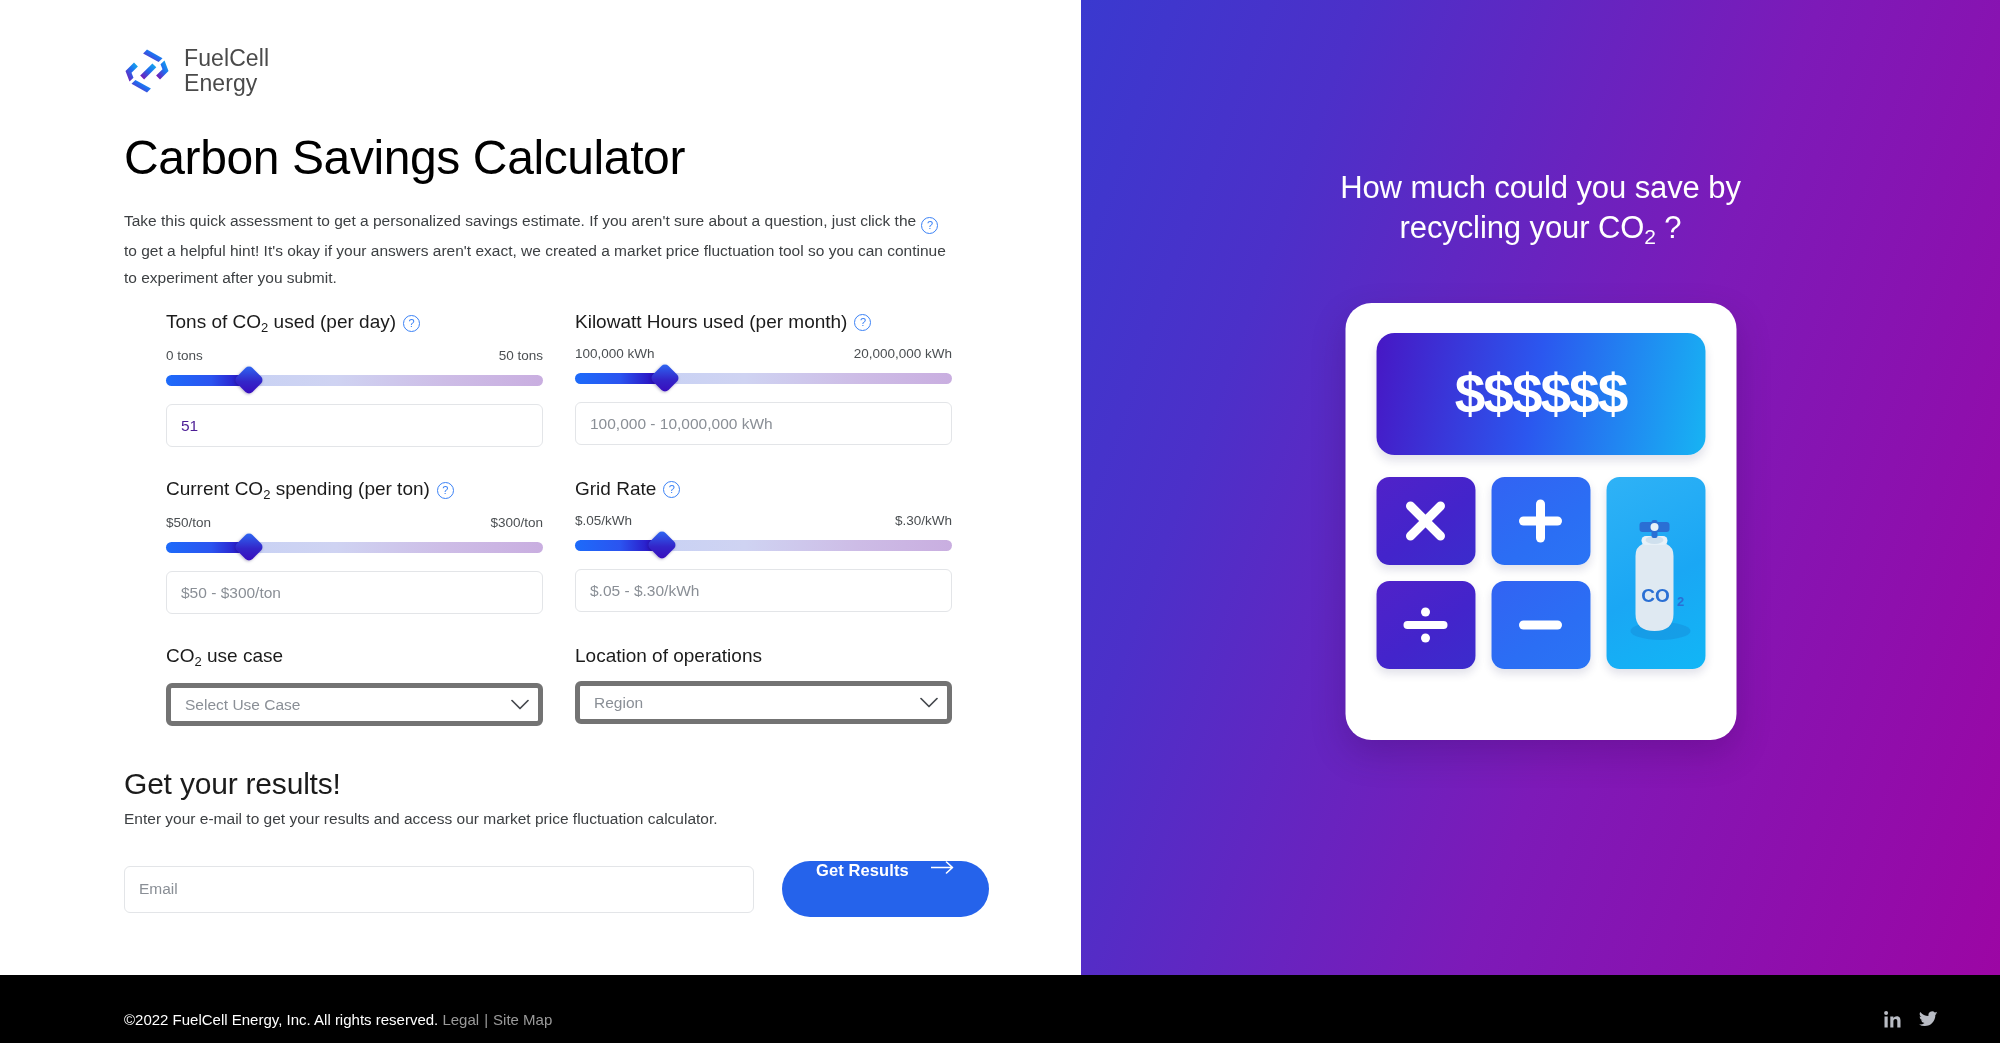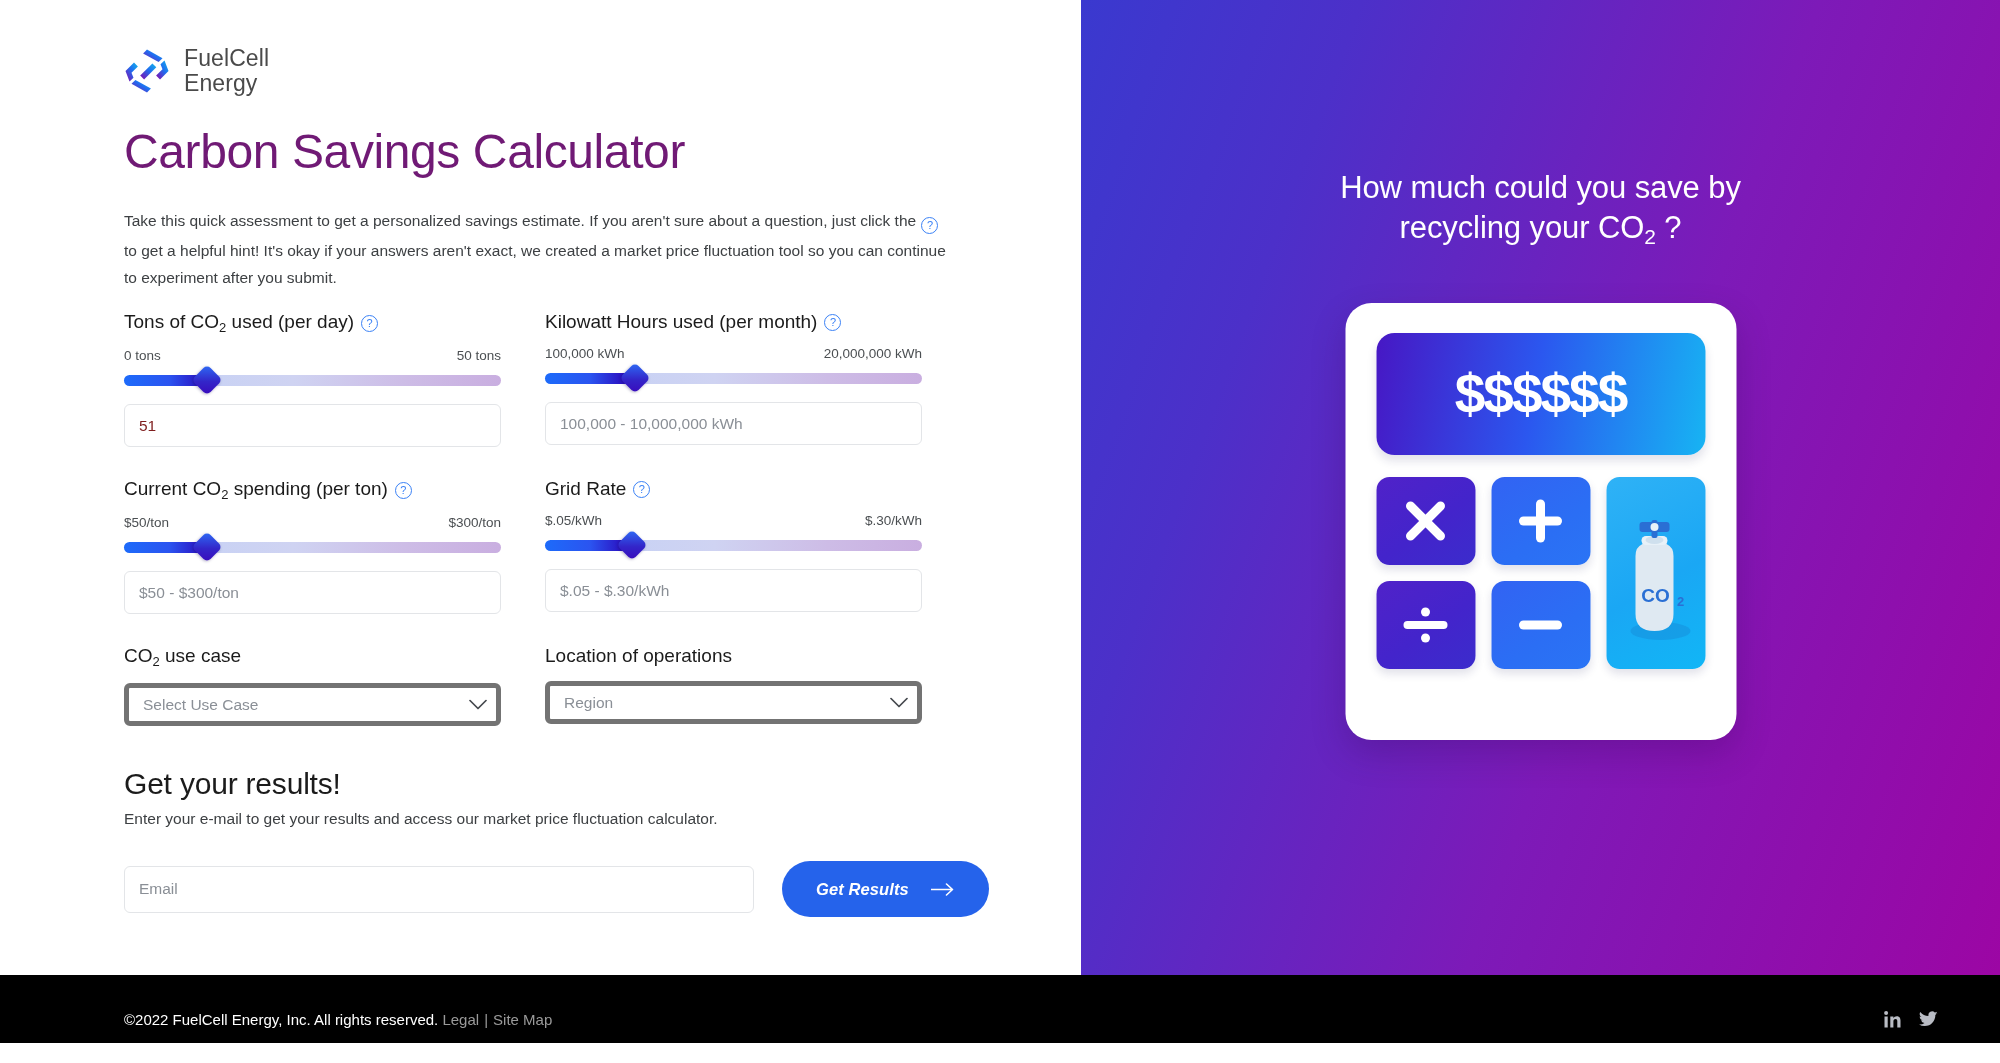--- a/index.html
+++ b/index.html
@@ -42,25 +42,25 @@
     font-size: 23px;
     line-height: 25px;
     color: #4a4a4a;
     letter-spacing: 0.1px;
     font-weight: 400;
   }
 
   .page-title {
     position: absolute;
     left: 124px;
-    top: 124px;
+    top: 130px;
     font-size: 48px;
     line-height: 56px;
     font-weight: 300;
-    color: #701a75;
+    color: #000000;
     letter-spacing: -0.4px;
     text-align: center;
   }
 
   .intro {
     position: absolute;
     left: 124px;
     top: 207px;
     width: 822px;
     font-size: 15.5px;
@@ -92,22 +92,23 @@
 
   
   .fields {
     position: absolute;
     left: 124px;
     top: 310px;
     width: 830px;
   }
   .field-row {
     display: flex;
-    gap: 44px;
+    gap: 32px;
     margin-bottom: 30px;
+    margin-left: 42px;
   }
   .field { width: 377px; }
 
   .field-label {
     display: flex;
     align-items: center;
     gap: 7px;
     font-size: 19px;
     line-height: 24px;
     color: #1b1b1b;
@@ -158,21 +159,21 @@
     height: 43px;
     border: 1px solid #e3e5e8;
     border-radius: 6px;
     background: #fff;
     padding: 0 14px;
     font-size: 15.5px;
     color: #6d7177;
     font-family: "Liberation Sans", sans-serif;
     outline: none;
   }
-  .text-input.filled { color: #7f1d1d; }
+  .text-input.filled { color: #4c1d95; }
   .text-input::placeholder { color: #8a8f96; }
 
   
   .select-wrap {
     position: relative;
     margin-top: 13px;
     width: 100%;
     height: 43px;
   }
   .select-box {
@@ -237,34 +238,33 @@
     font-size: 15.5px;
     color: #6d7177;
     font-family: "Liberation Sans", sans-serif;
     outline: none;
     background: #fff;
   }
   .email-input::placeholder { color: #8a8f96; }
 
   .cta {
     display: inline-flex;
-    align-items: center;
+    align-items: flex-start;
     gap: 22px;
     height: 56px;
     padding: 0 34px;
     border: none;
     border-radius: 28px;
     background: #2563eb;
     color: #fff;
     font-size: 16.5px;
     font-weight: 700;
     font-family: "Liberation Sans", sans-serif;
     cursor: pointer;
     letter-spacing: .1px;
-    font-style: italic;
   }
 
   
   .right-panel {
     position: absolute;
     left: 1081px; top: 0;
     width: 919px;
     height: 975px;
     background: linear-gradient(110deg, #3a39cf 0%, #4c30c9 22%, #7d1ab8 58%, #9c06a4 100%);
     overflow: hidden;

